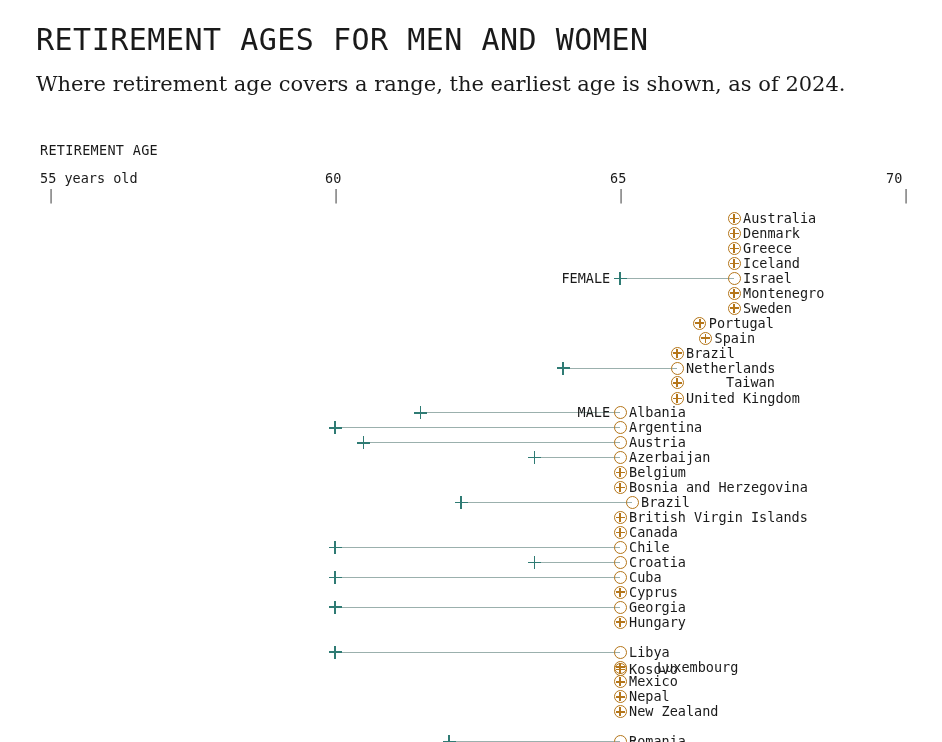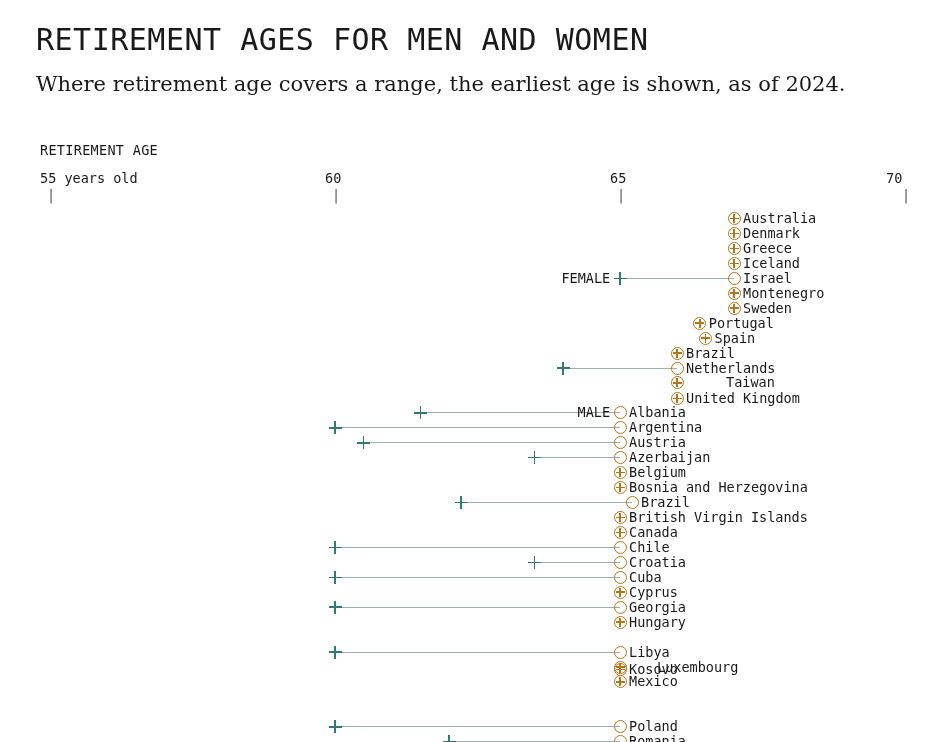--- a/index.html
+++ b/index.html
@@ -319,25 +319,27 @@
         <div class="country" style="left: 629px;">Libya</div>
       </div>
       <div class="row" style="top: 659.5px;">
         <div class="marker-male both" style="left: 613.5px;"></div>
         <div class="country" style="left: 629px; margin-left: 28px;">Luxembourg</div>
       </div>
       <div class="row" style="top: 674.45px;">
         <div class="marker-male both" style="left: 613.5px;"></div>
         <div class="country" style="left: 629px;">Mexico</div>
       </div>
-      <div class="row" style="top: 719.3px;">
-        <div class="connector" style="left: 335px; width: 285px;"></div>
-        <div class="cross" style="left: 328.5px;"></div>
-        <div class="marker-male" style="left: 613.5px;"></div>
-        <div class="country" style="left: 629px;">Poland</div>
+      <div class="row" style="top: 689.4px;">
+        <div class="marker-male both" style="left: 613.5px;"></div>
+        <div class="country" style="left: 629px;">Nepal</div>
+      </div>
+      <div class="row" style="top: 704.35px;">
+        <div class="marker-male both" style="left: 613.5px;"></div>
+        <div class="country" style="left: 629px;">New Zealand</div>
       </div>
       <div class="row" style="top: 734.25px;">
         <div class="connector" style="left: 449px; width: 171px;"></div>
         <div class="cross" style="left: 442.5px;"></div>
         <div class="marker-male" style="left: 613.5px;"></div>
         <div class="country" style="left: 629px;">Romania</div>
       </div>
     </div>
 
 </div>

